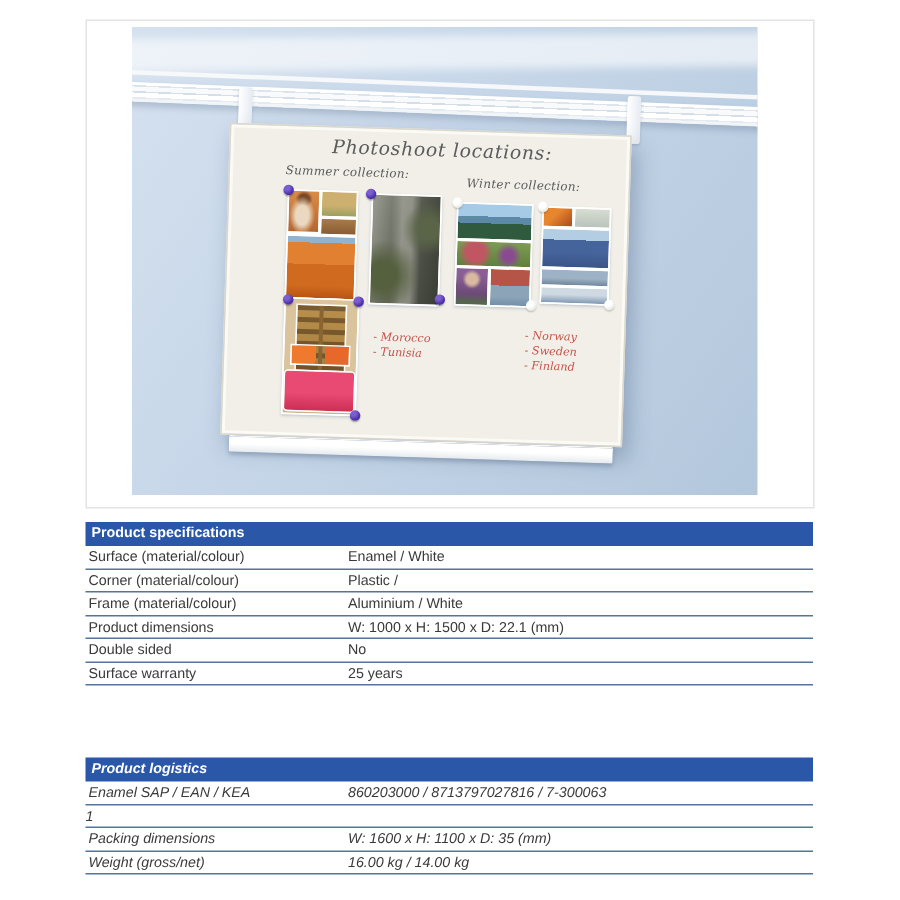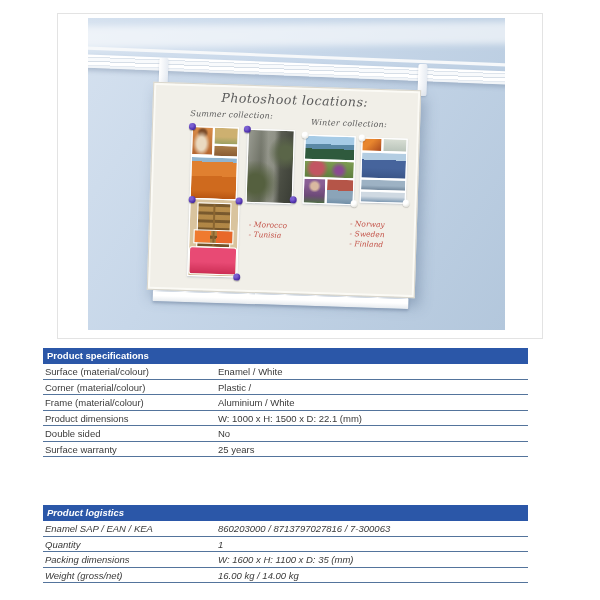--- a/index.html
+++ b/index.html
@@ -112,21 +112,21 @@
   .e3 { left:0; top:21%; width:100%; height:42%; background:linear-gradient(180deg,#b3cde2 0 28%,#46649c 28% 60%,#3a5588 100%); }
   .e4 { left:0; top:63%; width:100%; height:18%; background:linear-gradient(180deg,#9db2c4 0 55%,#71879c 100%); }
   .e5 { left:0; top:81%; width:100%; height:19%; background:linear-gradient(180deg,#cfd9e2 0 45%,#7e99b2 100%); }
 
   .mag, .magw { position:absolute; width:7px; height:7px; border-radius:50%; z-index:6;
         box-shadow:0 1px 1px rgba(0,0,0,.3); }
   .mag  { background:radial-gradient(circle at 35% 30%,#7a5fd0 0 25%,#5233ae 60%,#3a2380 100%); }
   .magw { background:radial-gradient(circle at 35% 30%,#ffffff 0 35%,#eaeae5 70%,#c9c9c2 100%); box-shadow:0 1px 1px rgba(0,0,0,.18); }
 
   
-  .data-table { position:absolute; left:43px; width:485px; font-size:9.5px; }
+  .data-table { position:absolute; left:57px; width:485px; font-size:9.5px; }
   .table-specs { top:348px; }
   .table-logistics { top:505px;font-style:italic; }
   .thead {
     height:16px; line-height:16px; padding-left:4px;
     background:#2b57a8; color:#ffffff; font-weight:bold; font-size:9.5px;
   }
   .trow { display:flex; height:15.5px; line-height:15px; border-bottom:1px solid #54749c; }
   .trow .tlabel { width:175px; padding-left:2px; color:#3a3a3a; }
   .trow .tvalue { flex:1; color:#3a3a3a; }
 </style>
@@ -232,21 +232,20 @@
     </div>
   </div>
 
   <div class="data-table table-logistics">
     <div class="thead">Product logistics</div>
     <div class="trow">
       <div class="tlabel">Enamel SAP / EAN / KEA</div>
       <div class="tvalue">860203000 / 8713797027816 / 7-300063</div>
     </div>
     <div class="trow">
-      <div class="tlabel">Quantity</div>
       <div class="tvalue">1</div>
     </div>
     <div class="trow">
       <div class="tlabel">Packing dimensions</div>
       <div class="tvalue">W: 1600 x H: 1100 x D: 35 (mm)</div>
     </div>
     <div class="trow">
       <div class="tlabel">Weight (gross/net)</div>
       <div class="tvalue">16.00 kg / 14.00 kg</div>
     </div>

